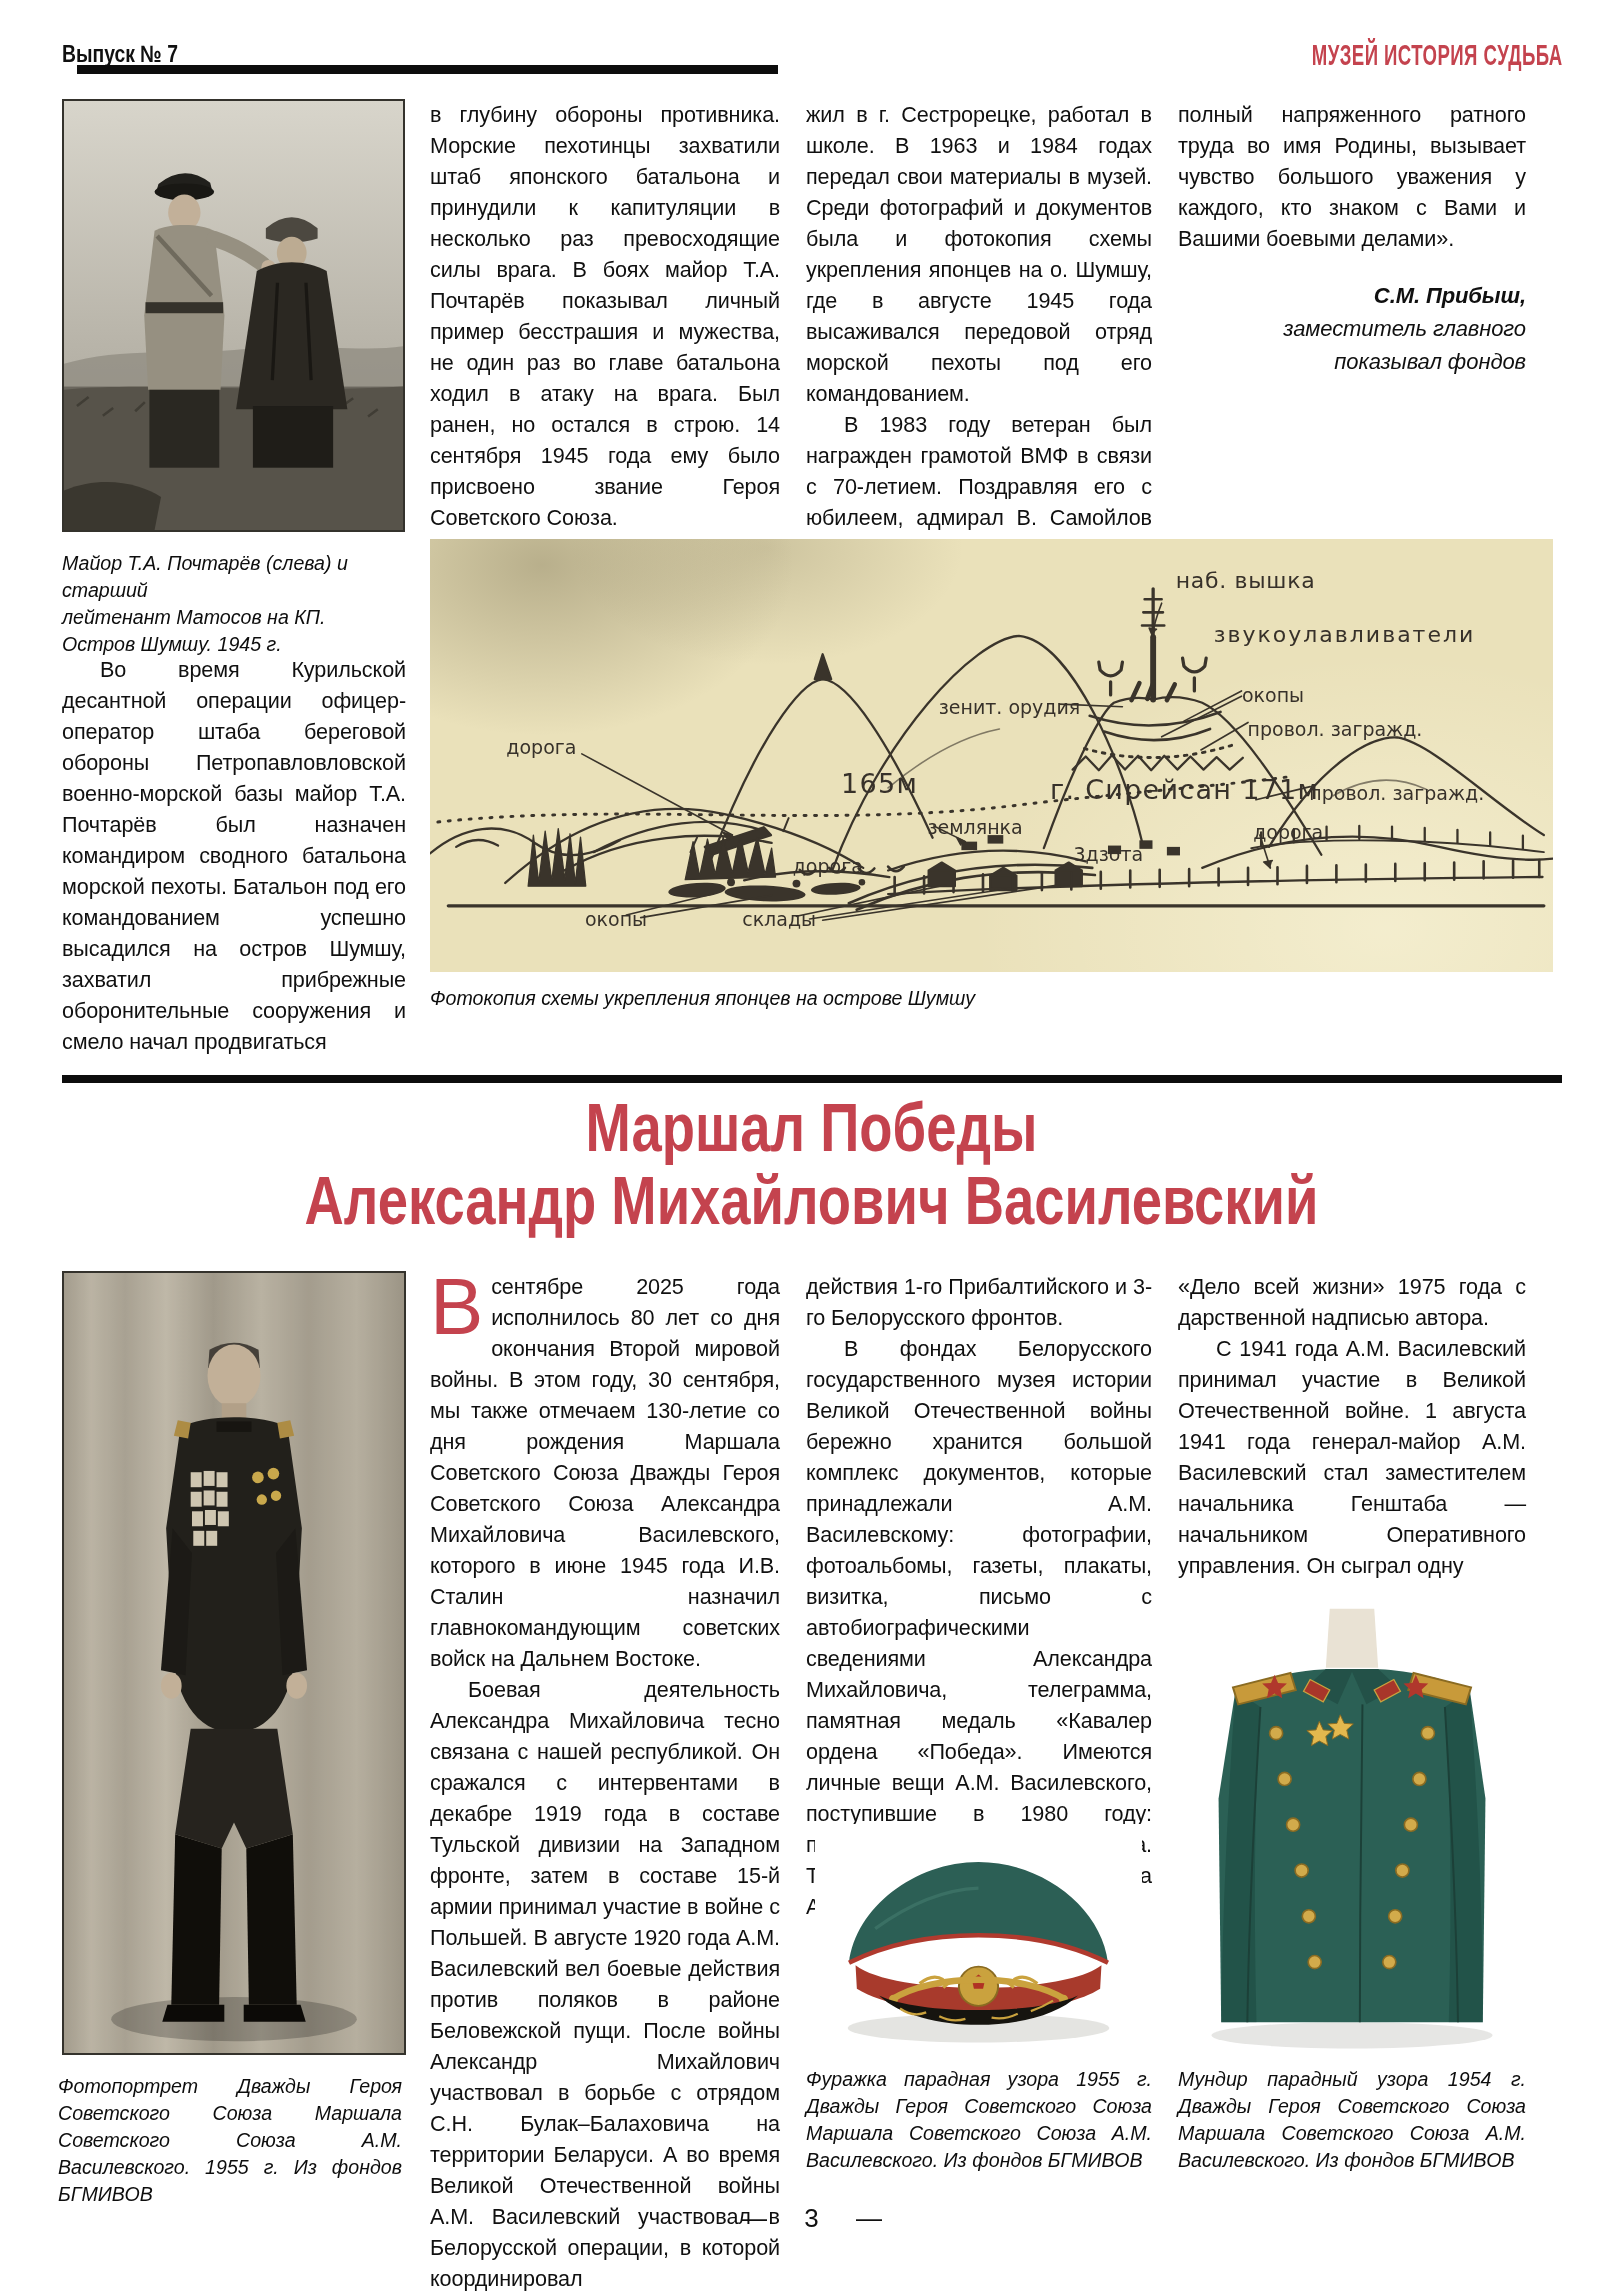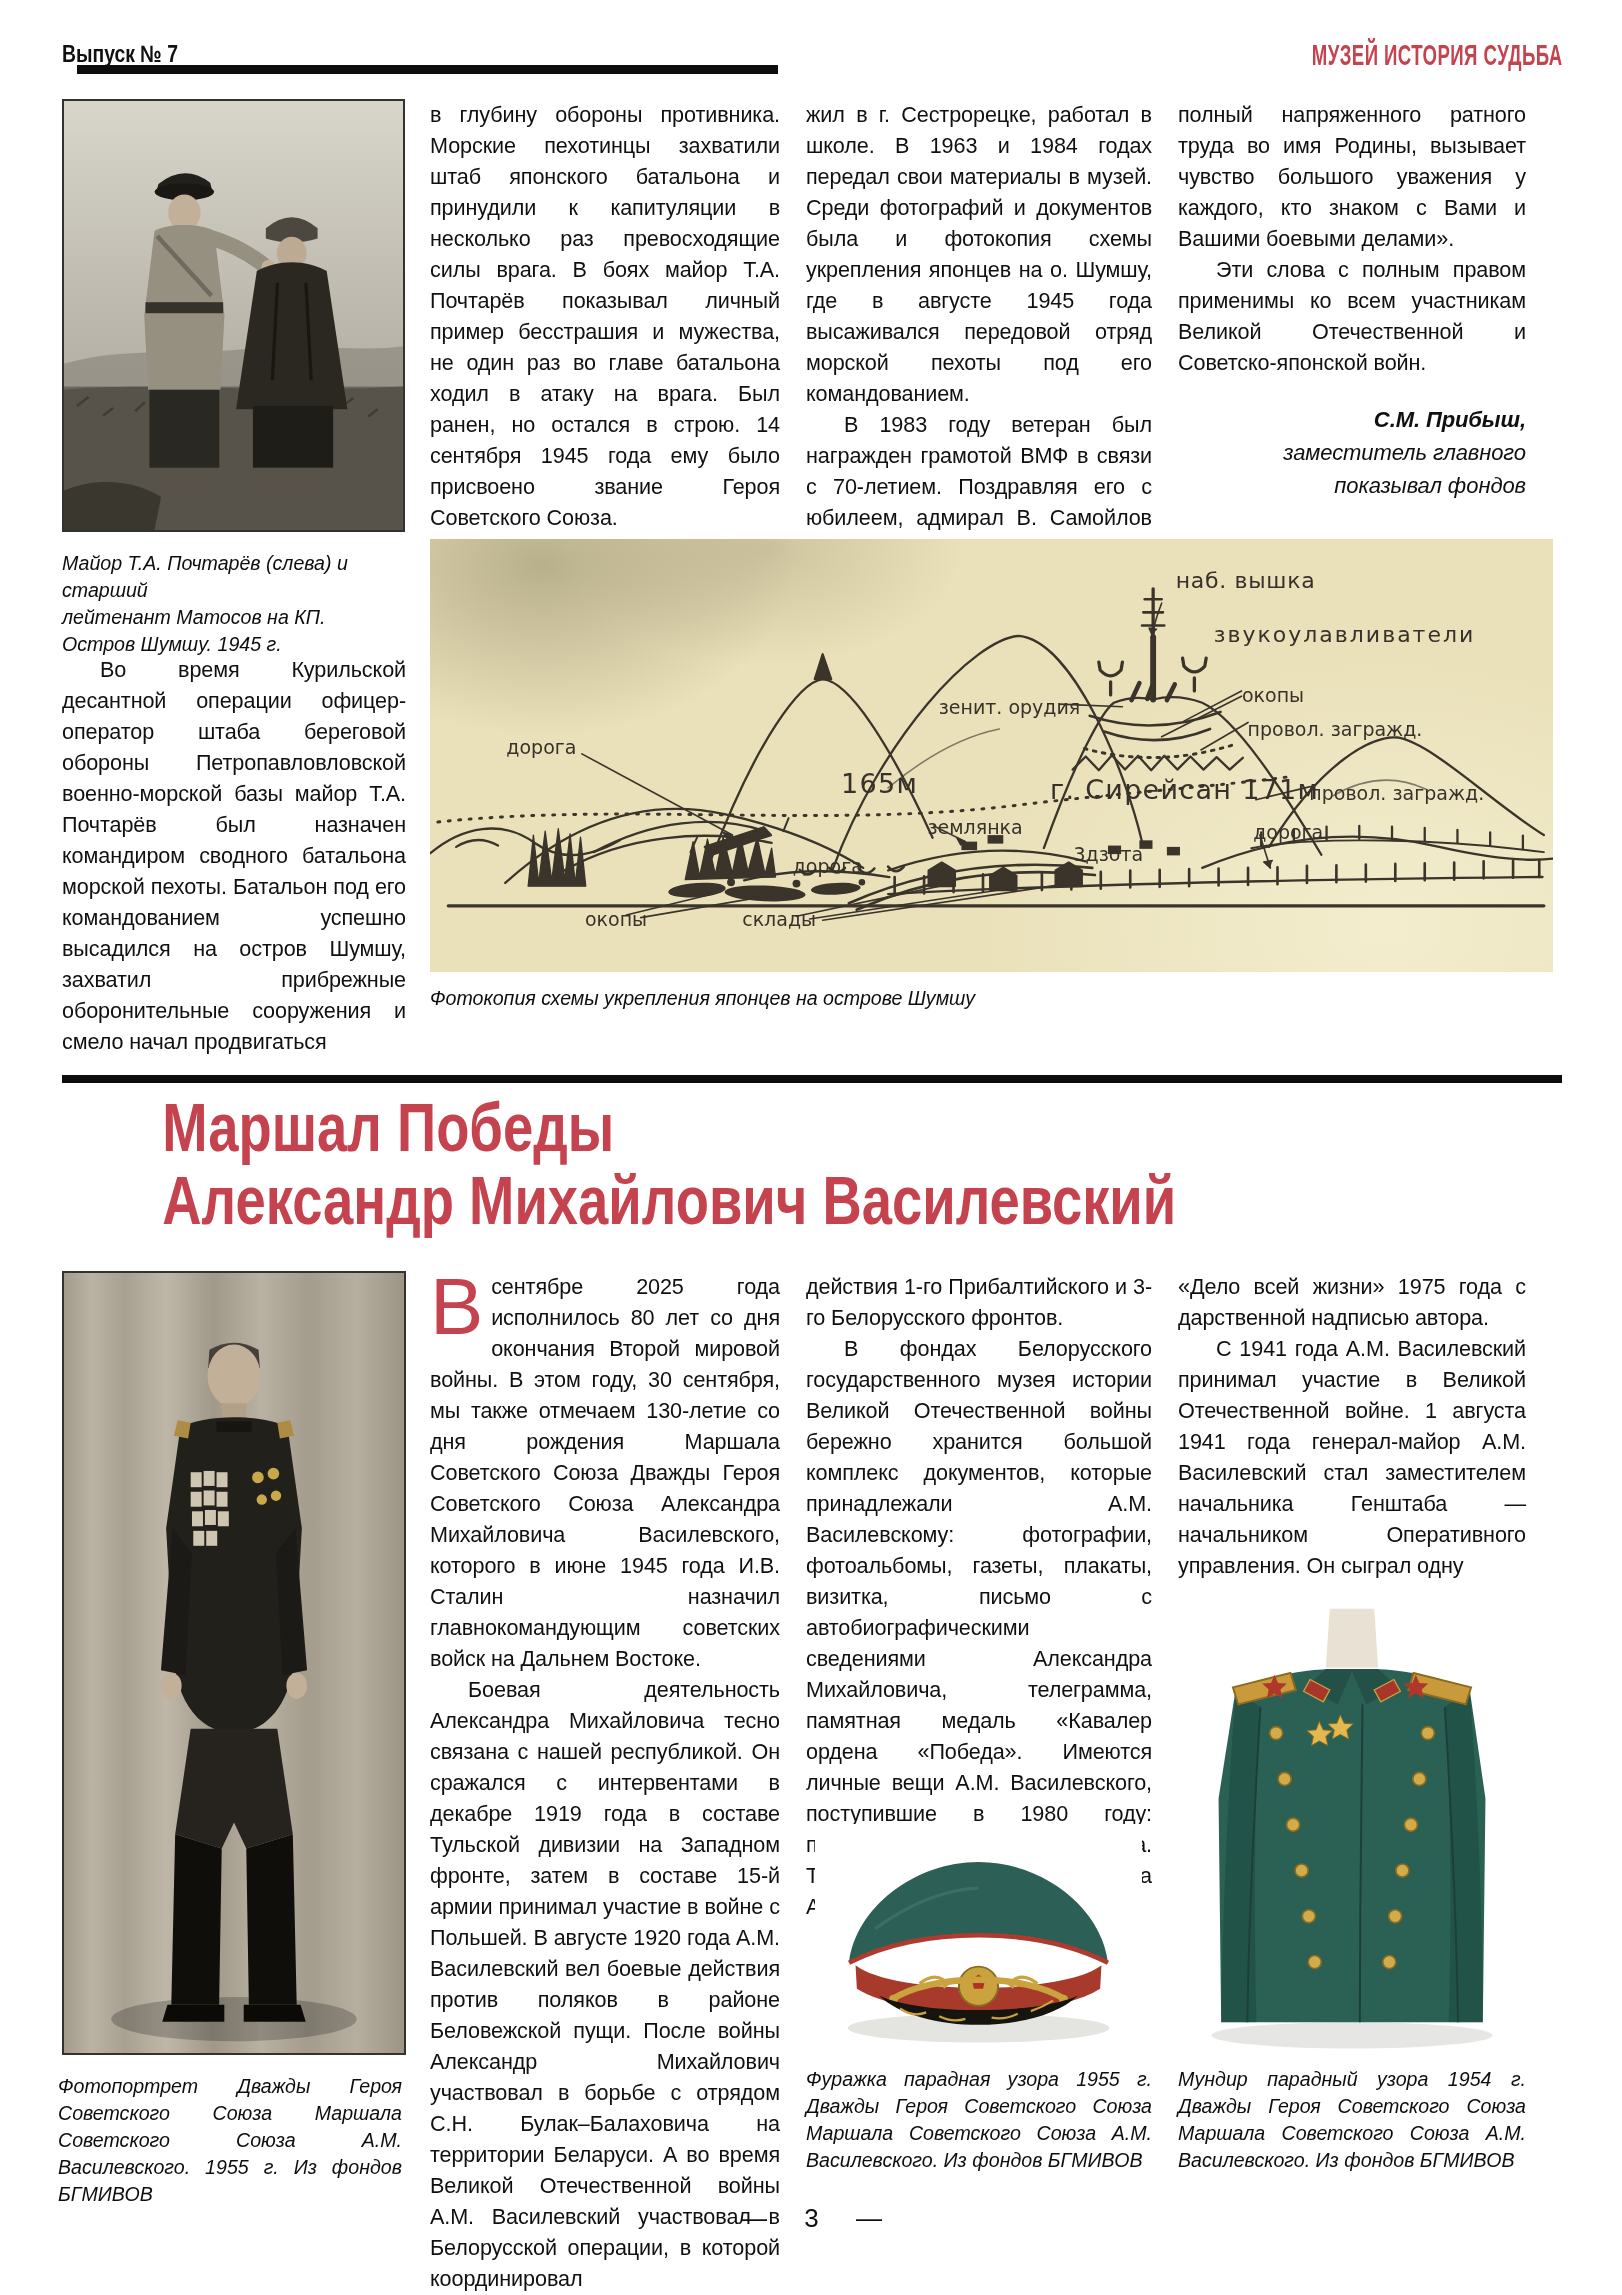--- a/index.html
+++ b/index.html
@@ -39,21 +39,21 @@
       radial-gradient(ellipse 589px 393px at 85% 90%, rgba(255,252,230,.45), rgba(255,252,230,0) 70%),
       #eae1ba;}
   .diagram svg{position:absolute;left:0;top:0;width:100%;height:100%;}
   .dlabel{position:absolute;font-family:"DejaVu Sans",sans-serif;color:#37312a;font-size:19px;white-space:nowrap;}
   .dlabel.med{font-size:22px;letter-spacing:0.7px;}
   .dlabel.big{font-size:27px;letter-spacing:1.3px;}
   .dlabel.sp{letter-spacing:2px;}
 
   
   .divider{left:62px;top:1075px;width:1500px;height:7.9px;background:#0d0d0d;}
-  .feature-title{left:0;top:1091px;width:1623px;color:var(--red);font-weight:bold;}
+  .feature-title{left:0;top:1091px;width:1623px;text-align:center;color:var(--red);font-weight:bold;}
   .feature-title span{display:block;font-size:68px;line-height:73px;transform:scaleX(.80);transform-origin:center;}
 
   .pagenum{left:0;top:2203px;width:1623px;text-align:center;font-size:26px;word-spacing:30px;color:#101010;}
 
   :root{--red:#c4434e;}
 </style>
 </head>
 <body>
 
 <div class="page">
@@ -113,21 +113,20 @@
     <p class="indent">После войны Тимофей Почтарёв</p>
   </div>
 
   <div class="abs coltext" style="left:806px;top:99px;width:346px;">
     <p>жил в г. Сестрорецке, работал в школе. В 1963 и 1984 годах передал свои материалы в музей. Среди фотографий и документов была и фотокопия схемы укрепления японцев на о. Шумшу, где в августе 1945 года высаживался передовой отряд морской пехоты под его командованием.</p>
     <p class="indent">В 1983 году ветеран был награжден грамотой ВМФ в связи с 70-летием. Поздравляя его с юбилеем, адмирал В. Самойлов отметил: «Ваш жизненный путь,</p>
   </div>
 
   <div class="abs coltext" style="left:1178px;top:99px;width:348px;">
     <p>полный напряженного ратного труда во имя Родины, вызывает чувство большого уважения у каждого, кто знаком с Вами и Вашими боевыми делами».</p>
-    <p class="indent">Эти слова с полным правом применимы ко всем участникам Великой Отечественной и Советско-японской войн.</p>
     <div class="sig">
       <div class="name">С.М. Прибыш,</div>
       <div class="role">заместитель главного</div>
       <div class="role">показывал фондов</div>
     </div>
   </div>
 
   <div class="abs diagram">
     <svg viewBox="0 0 1716 661" preserveAspectRatio="none">
       <g fill="none" stroke="#3a342b" stroke-width="3.5" stroke-linecap="round" stroke-linejoin="round">

